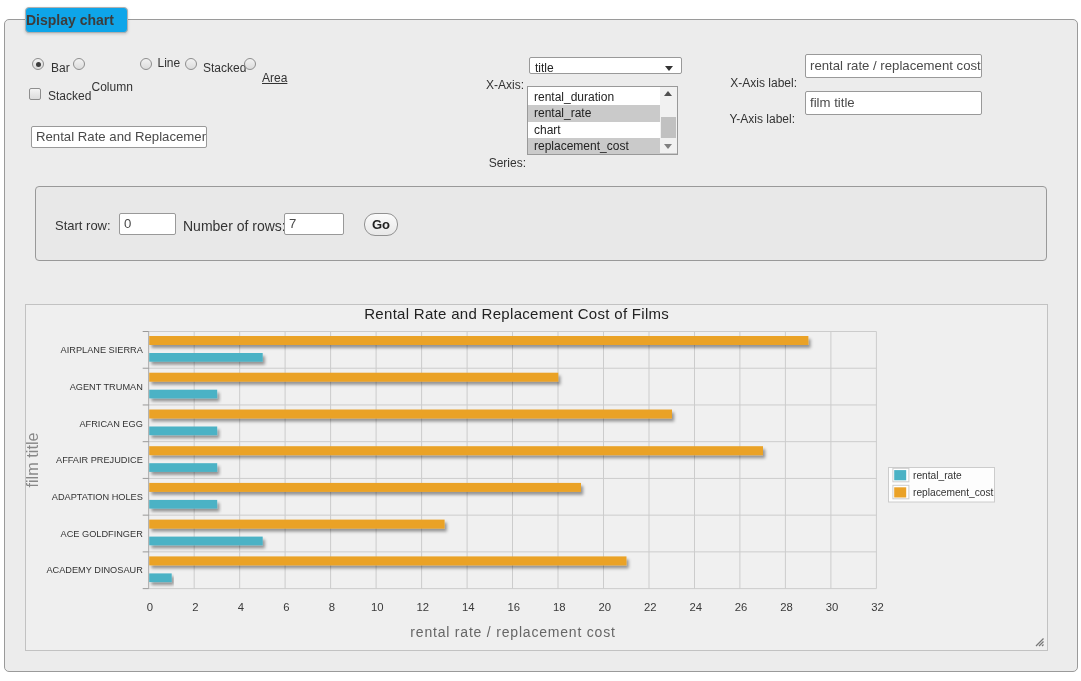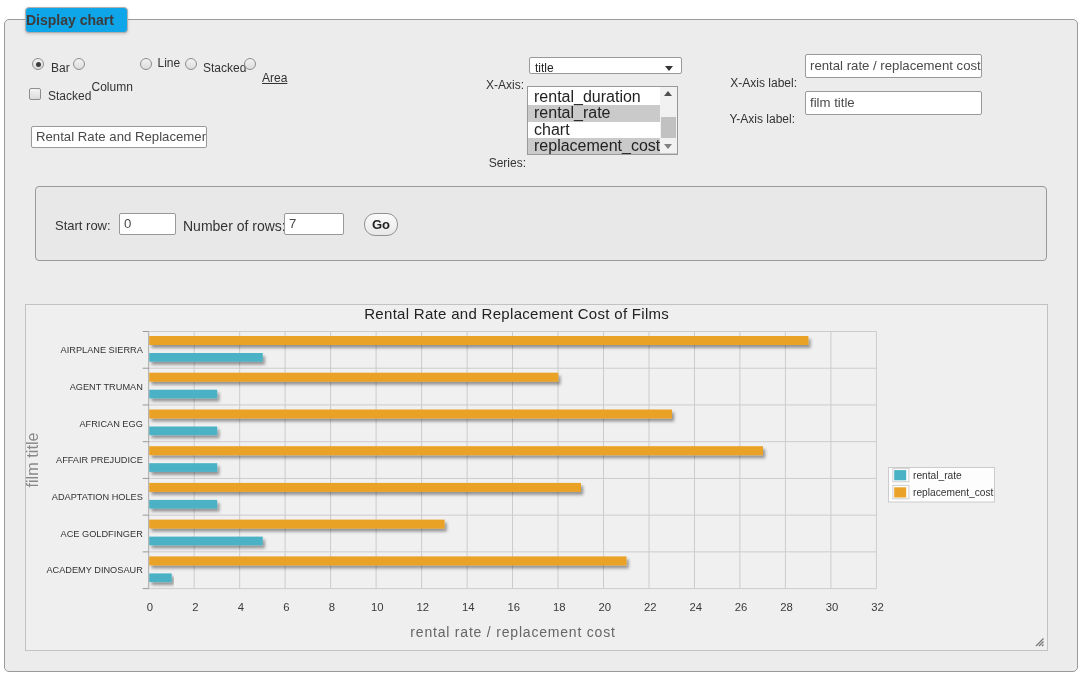--- a/index.html
+++ b/index.html
@@ -10,21 +10,21 @@
 #legendbox { left:25px; top:7px; width:103px; height:26px; background:#0ea5e9; border:1px solid #b0b0b0; border-radius:4px; box-shadow:0 1px 3px rgba(0,0,0,0.18); font-weight:bold; font-size:14px; color:#3c3c3c; line-height:24px; text-align:left; }
 .lbl { font-size:12px; color:#333; }
 .r { text-align:right;margin-top:16px; }
 .radio { display:inline-block; width:12px; height:12px; border:1px solid #8e8e8e; border-radius:50%; background:linear-gradient(#f2f2f2,#dcdcdc); }
 .radio.on::after { content:""; position:absolute; left:2.5px; top:2.5px; width:5px; height:5px; border-radius:50%; background:#3d3d3d; }
 .check { display:inline-block; width:12px; height:12px; border:1px solid #8e8e8e; border-radius:2px; background:linear-gradient(#f4f4f4,#dcdcdc); }
 .tin { background:#fff; border:1px solid #999; border-radius:2px; font-size:13.2px; color:#4a4a4a; padding:0 4px; line-height:20px; white-space:nowrap; overflow:hidden; }
 #xsel { left:529px; top:57px; width:153px; height:17px; background:#fff; border:1px solid #999; border-radius:2px; font-size:12px; color:#222; line-height:21px; padding-left:5px; }
 #xsel .arr { position:absolute; right:8px; top:8px; width:0; height:0; border-left:4px solid transparent; border-right:4px solid transparent; border-top:5.5px solid #333; }
 #lb { left:527px; top:86px; width:151px; height:69px; background:#fff; border:1px solid #999; overflow:hidden; padding-top:1.5px; }
-#lb .it { height:16.5px; line-height:16.5px; font-size:16px; color:#222; padding-left:6px; }
+#lb .it { height:16.5px; line-height:16.5px; font-size:12px; color:#222; padding-left:6px; }
 #lb .sel { background:#cacaca; }
 #sb { position:absolute; right:0; top:-1.5px; width:17px; height:67px; background:#f1f1f1; }
 #sb .btn { position:absolute; left:0; width:17px; height:15px; background:#f1f1f1; }
 #sb .thumb { position:absolute; left:1px; top:31px; width:15px; height:21px; background:#c1c1c1; }
 .tri-up { width:0;height:0;border-left:4px solid transparent;border-right:4px solid transparent;border-bottom:5px solid #505050; position:absolute; left:4px; top:5px;}
 .tri-dn { width:0;height:0;border-left:4px solid transparent;border-right:4px solid transparent;border-top:5px solid #808080; position:absolute; left:4px; top:6px;}
 #gobox { left:35px; top:186px; width:1012px; height:75px; background:#e8e8e8; border:1px solid #999; border-radius:4px; }
 #gobtn { left:364px; top:213px; width:34px; height:23px; background:linear-gradient(#fbfbfb,#e8e8e8); border:1px solid #919191; border-radius:11px; font-weight:bold; font-size:13px; color:#222; text-align:center; line-height:21px; }
 #chart { left:25px; top:304px; width:1023px; height:347px; background:#efefef; border:1px solid #c2c2c2; }
 </style>

